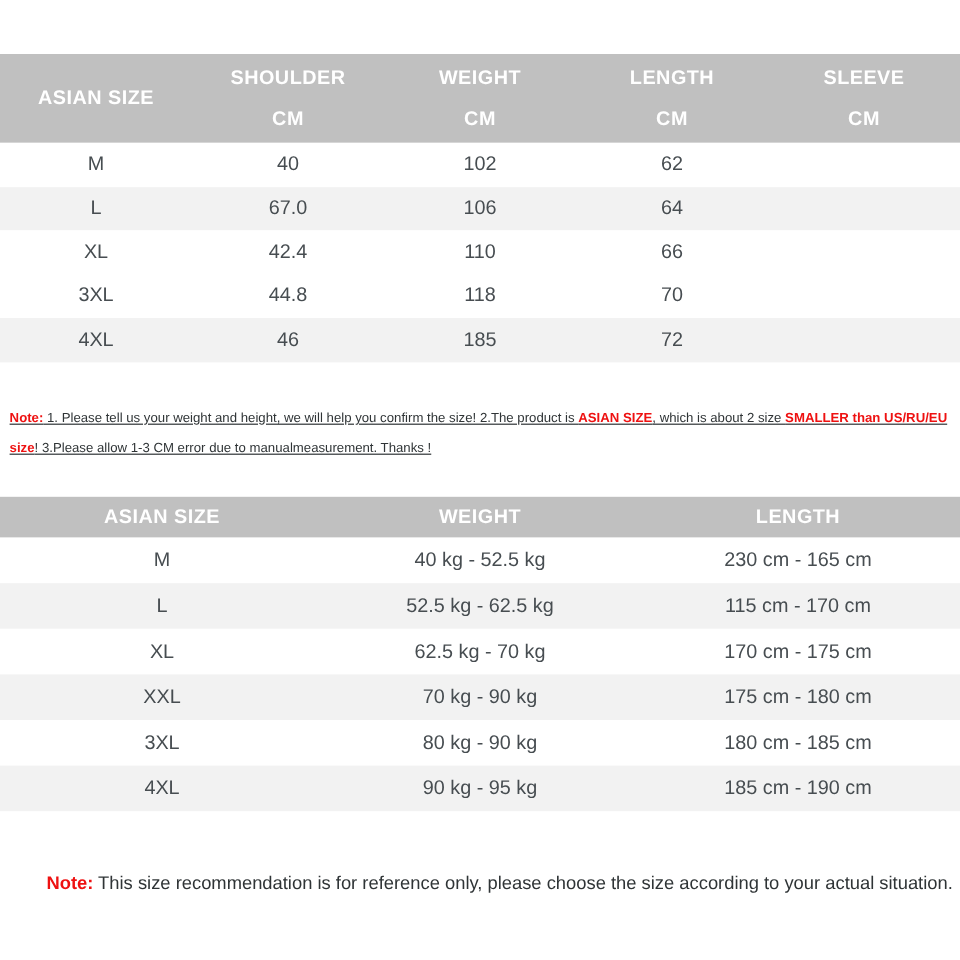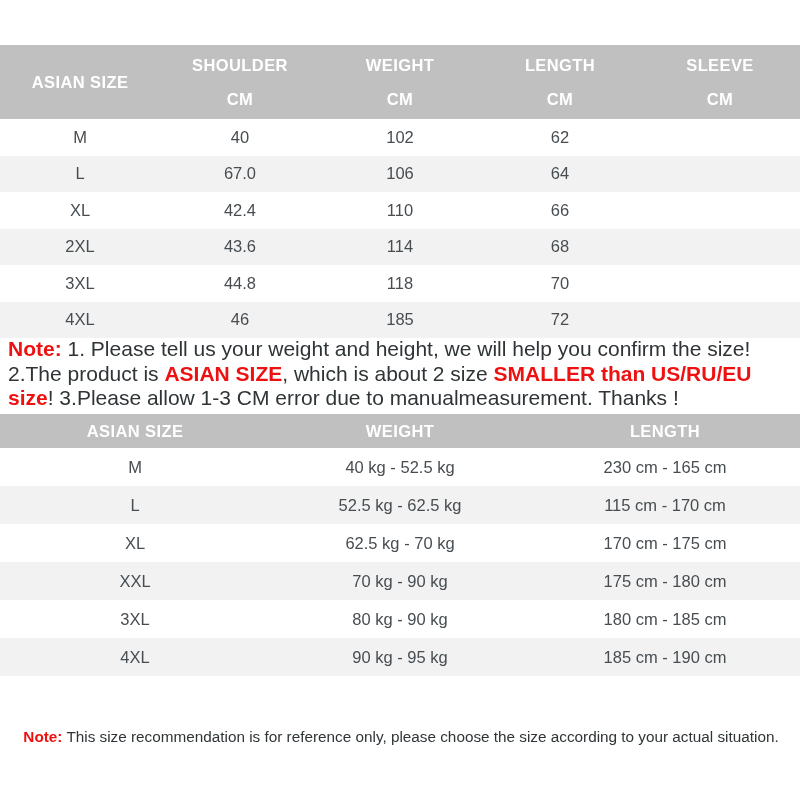--- a/index.html
+++ b/index.html
@@ -81,24 +81,25 @@
   }
   #table-measurements tbody tr.alt td { background: #f2f2f2; }
   #table-measurements tbody tr.plain td { background: #ffffff; }
 
   
   #note-measurements {
     position: absolute;
     left: 8px;
     top: 337px;
     width: 786px;
-    font-size: 21px;
+    font-size: 11px;
     line-height: 24.5px;
     color: #2f3436;
     text-align: left;
+    text-decoration: underline;
   }
   .note-label {
     color: #ee1111;
     font-weight: bold;
   }
   .note-red {
     color: #ee1111;
     font-weight: bold;
   }
 
@@ -126,21 +127,21 @@
 
   
   #note-recommendation {
     position: absolute;
     left: 8px;
     top: 724px;
     width: 786px;
     font-size: 15.3px;
     line-height: 25px;
     color: #2f3436;
-    text-align: center;
+    text-align: right;
   }
 </style>
 </head>
 <body>
 
 <div class="page">
 
   <table id="table-measurements" class="size-table">
     <colgroup>
       <col class="c-size">
@@ -195,27 +196,20 @@
         <td>67.0</td>
         <td>106</td>
         <td>64</td>
         <td></td>
       </tr>
       <tr class="plain">
         <td>XL</td>
         <td>42.4</td>
         <td>110</td>
         <td>66</td>
-        <td></td>
-      </tr>
-      <tr class="alt">
-        <td>2XL</td>
-        <td>43.6</td>
-        <td>114</td>
-        <td>68</td>
         <td></td>
       </tr>
       <tr class="plain">
         <td>3XL</td>
         <td>44.8</td>
         <td>118</td>
         <td>70</td>
         <td></td>
       </tr>
       <tr class="alt">

